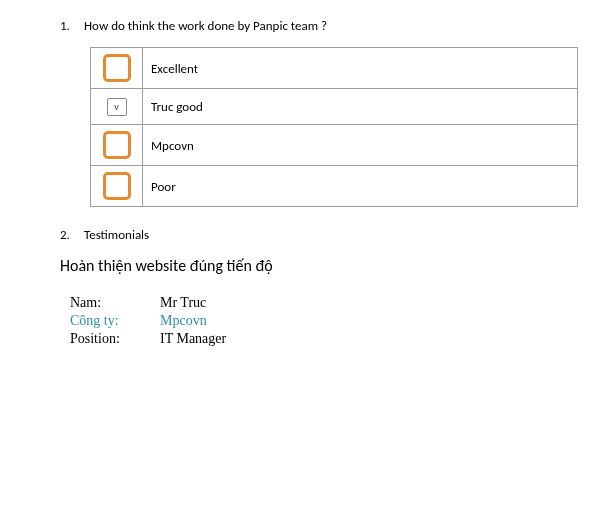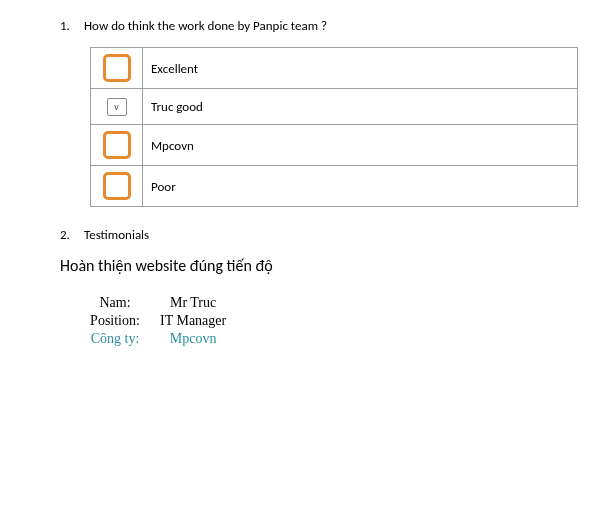--- a/index.html
+++ b/index.html
@@ -70,21 +70,20 @@
   }
   .info-table {
     margin-top: 20px;
     margin-left: 10px;
     font-family: "Times New Roman", Times, serif;
     font-size: 14px;
     border-collapse: collapse;
   }
   .info-table td {
     padding: 0 0 2px 0;
-    text-align: center;
   }
   .info-label {
     width: 90px;
   }
   .teal { color: #2f8fa0; }
 </style>
 </head>
 <body>
 
 <div class="page">
@@ -124,23 +123,23 @@
     <div class="test-line">Hoàn thiện website đúng tiến độ</div>
   </div>
 
   <table class="info-table">
     <tbody>
         <tr>
       <td class="info-label">Nam:</td>
       <td>Mr Truc</td>
     </tr>
     <tr>
+      <td class="info-label teal">Công ty:</td>
+      <td class="teal">Mpcovn</td>
+    </tr>
+    <tr>
       <td class="info-label">Position:</td>
       <td>IT Manager</td>
-    </tr>
-    <tr>
-      <td class="info-label teal">Công ty:</td>
-      <td class="teal">Mpcovn</td>
     </tr>
   </tbody>
     </table>
 
 </div>
 
 </body></html>

